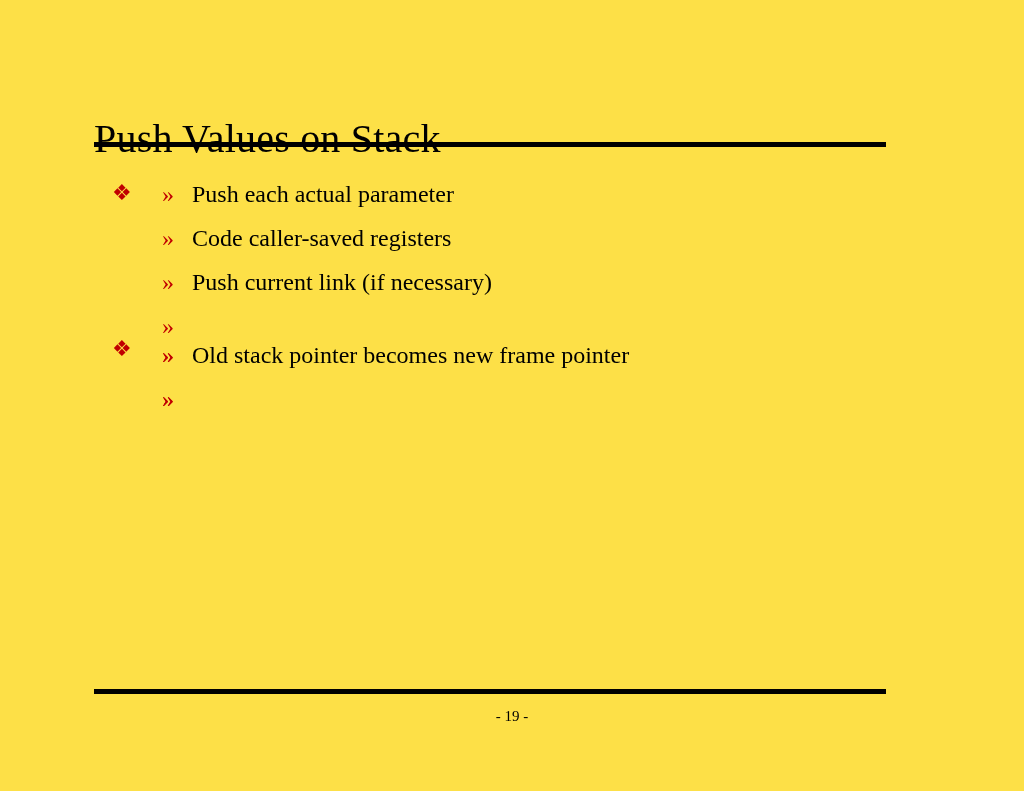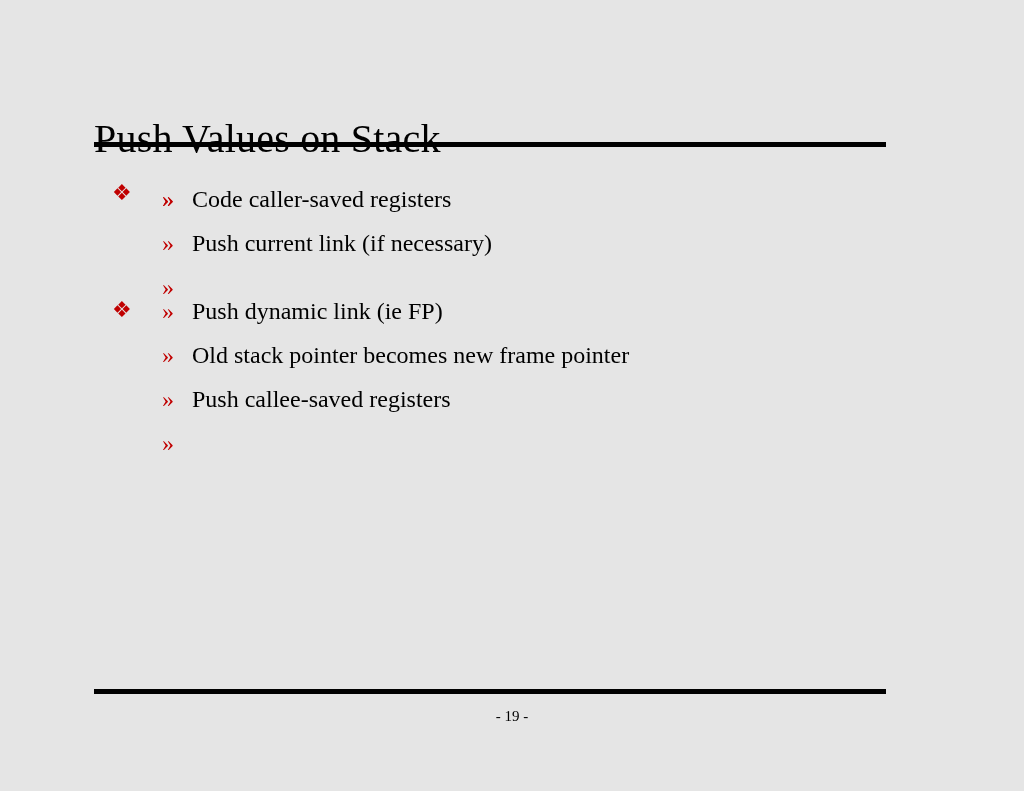--- a/index.html
+++ b/index.html
@@ -11,21 +11,21 @@
   body {
     font-family: "Liberation Serif", "DejaVu Serif", serif;
     color: #000000;
     -webkit-font-smoothing: antialiased;
   }
 
   .slide {
     position: relative;
     width: 1024px;
     height: 791px;
-    background: #e5e5e5;
+    background: #fde047;
     overflow: hidden;
   }
 
   
   .slide-title {
     position: absolute;
     left: 94px;
     top: 88px;
     width: 800px;
     font-size: 40px;
@@ -120,20 +120,21 @@
 
   <div class="body-area">
 
     <div class="bullet-l1">
       <span class="marker-l1">❖</span>
     </div>
 
     <div class="sub-list">
       <div class="bullet-l2">
         <span class="marker-l2">»</span>
+        <span>Push each actual parameter</span>
       </div>
       <div class="bullet-l2">
         <span class="marker-l2">»</span>
         <span>Code caller-saved registers</span>
       </div>
       <div class="bullet-l2">
         <span class="marker-l2">»</span>
         <span>Push current link (if necessary)</span>
       </div>
       <div class="bullet-l2">
@@ -143,29 +144,27 @@
 
     <div class="group-gap"></div>
 
     <div class="bullet-l1">
       <span class="marker-l1">❖</span>
     </div>
 
     <div class="sub-list">
       <div class="bullet-l2">
         <span class="marker-l2">»</span>
-        <span>Push dynamic link (ie FP)</span>
       </div>
       <div class="bullet-l2">
         <span class="marker-l2">»</span>
         <span>Old stack pointer becomes new frame pointer</span>
       </div>
       <div class="bullet-l2">
         <span class="marker-l2">»</span>
-        <span>Push callee-saved registers</span>
       </div>
       <div class="bullet-l2">
         <span class="marker-l2">»</span>
       </div>
     </div>
 
   </div>
 
   <div class="rule rule-bottom"></div>
 

